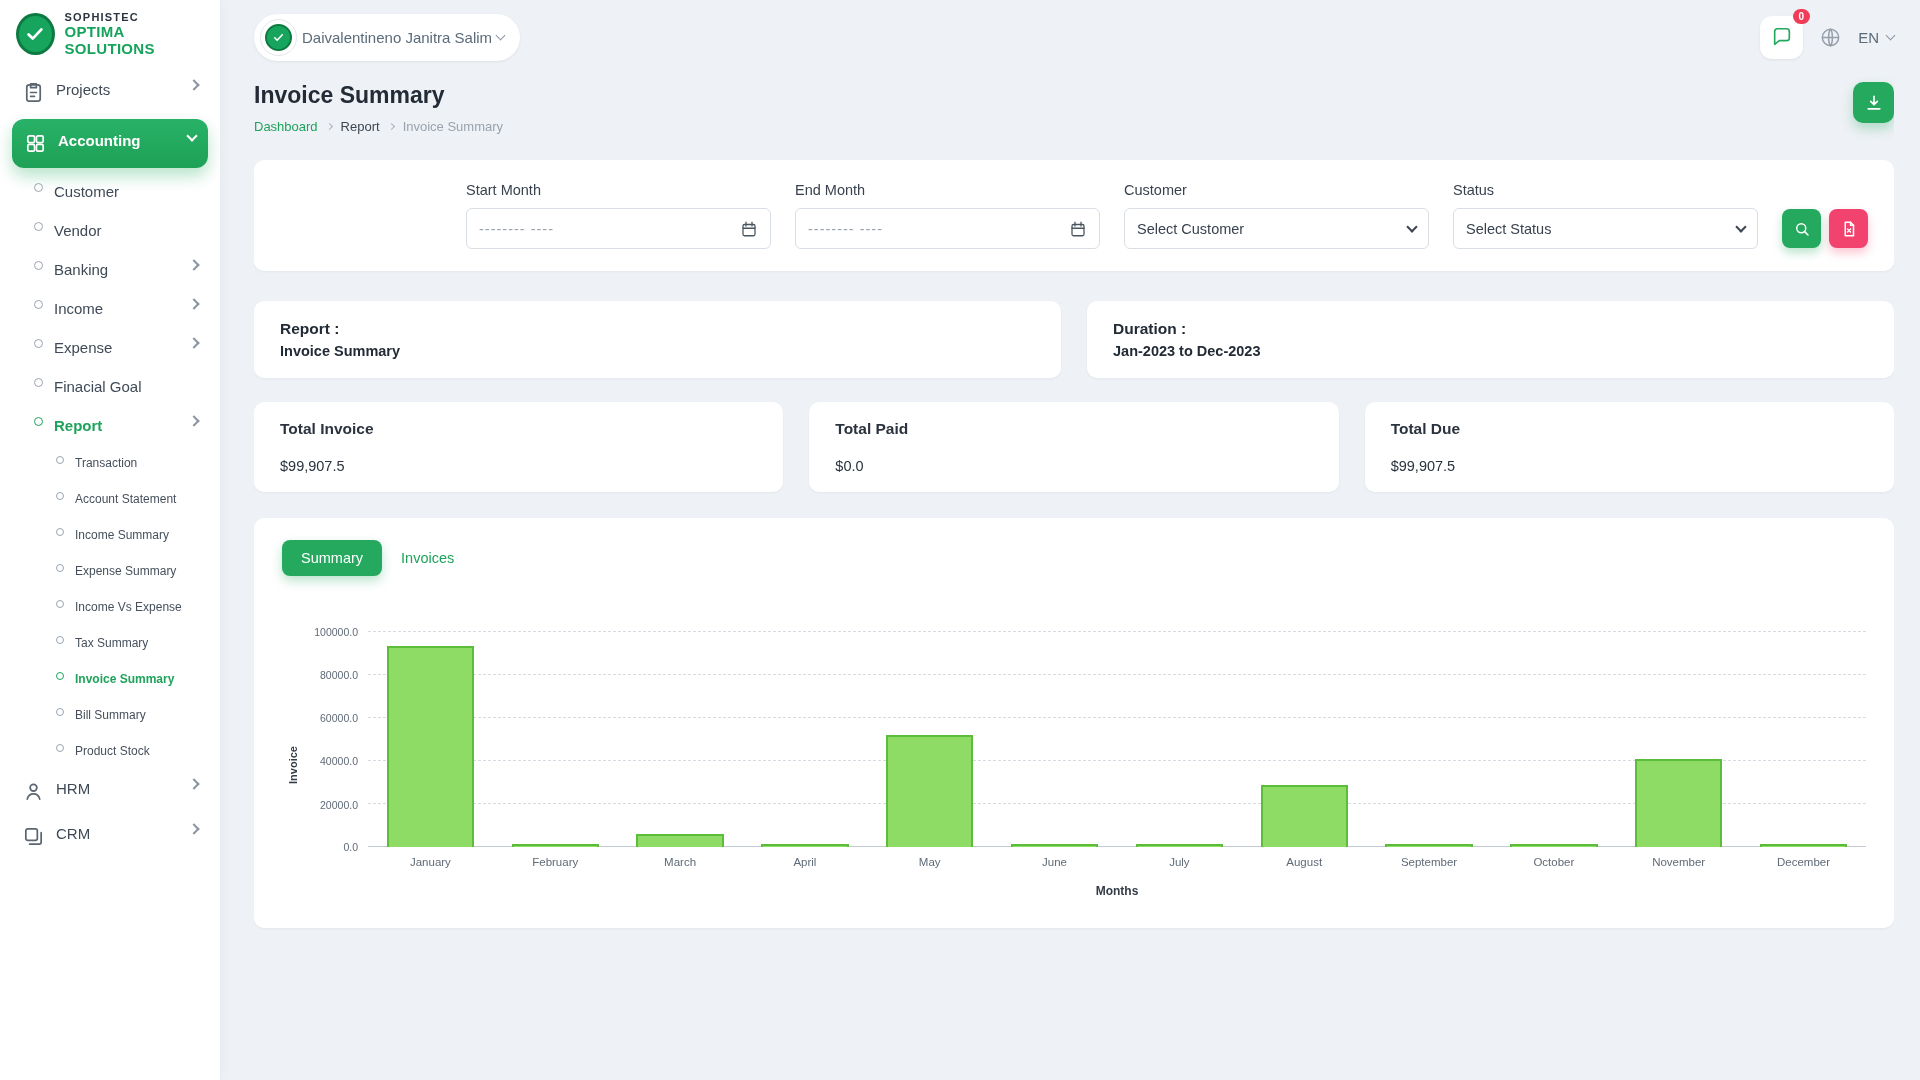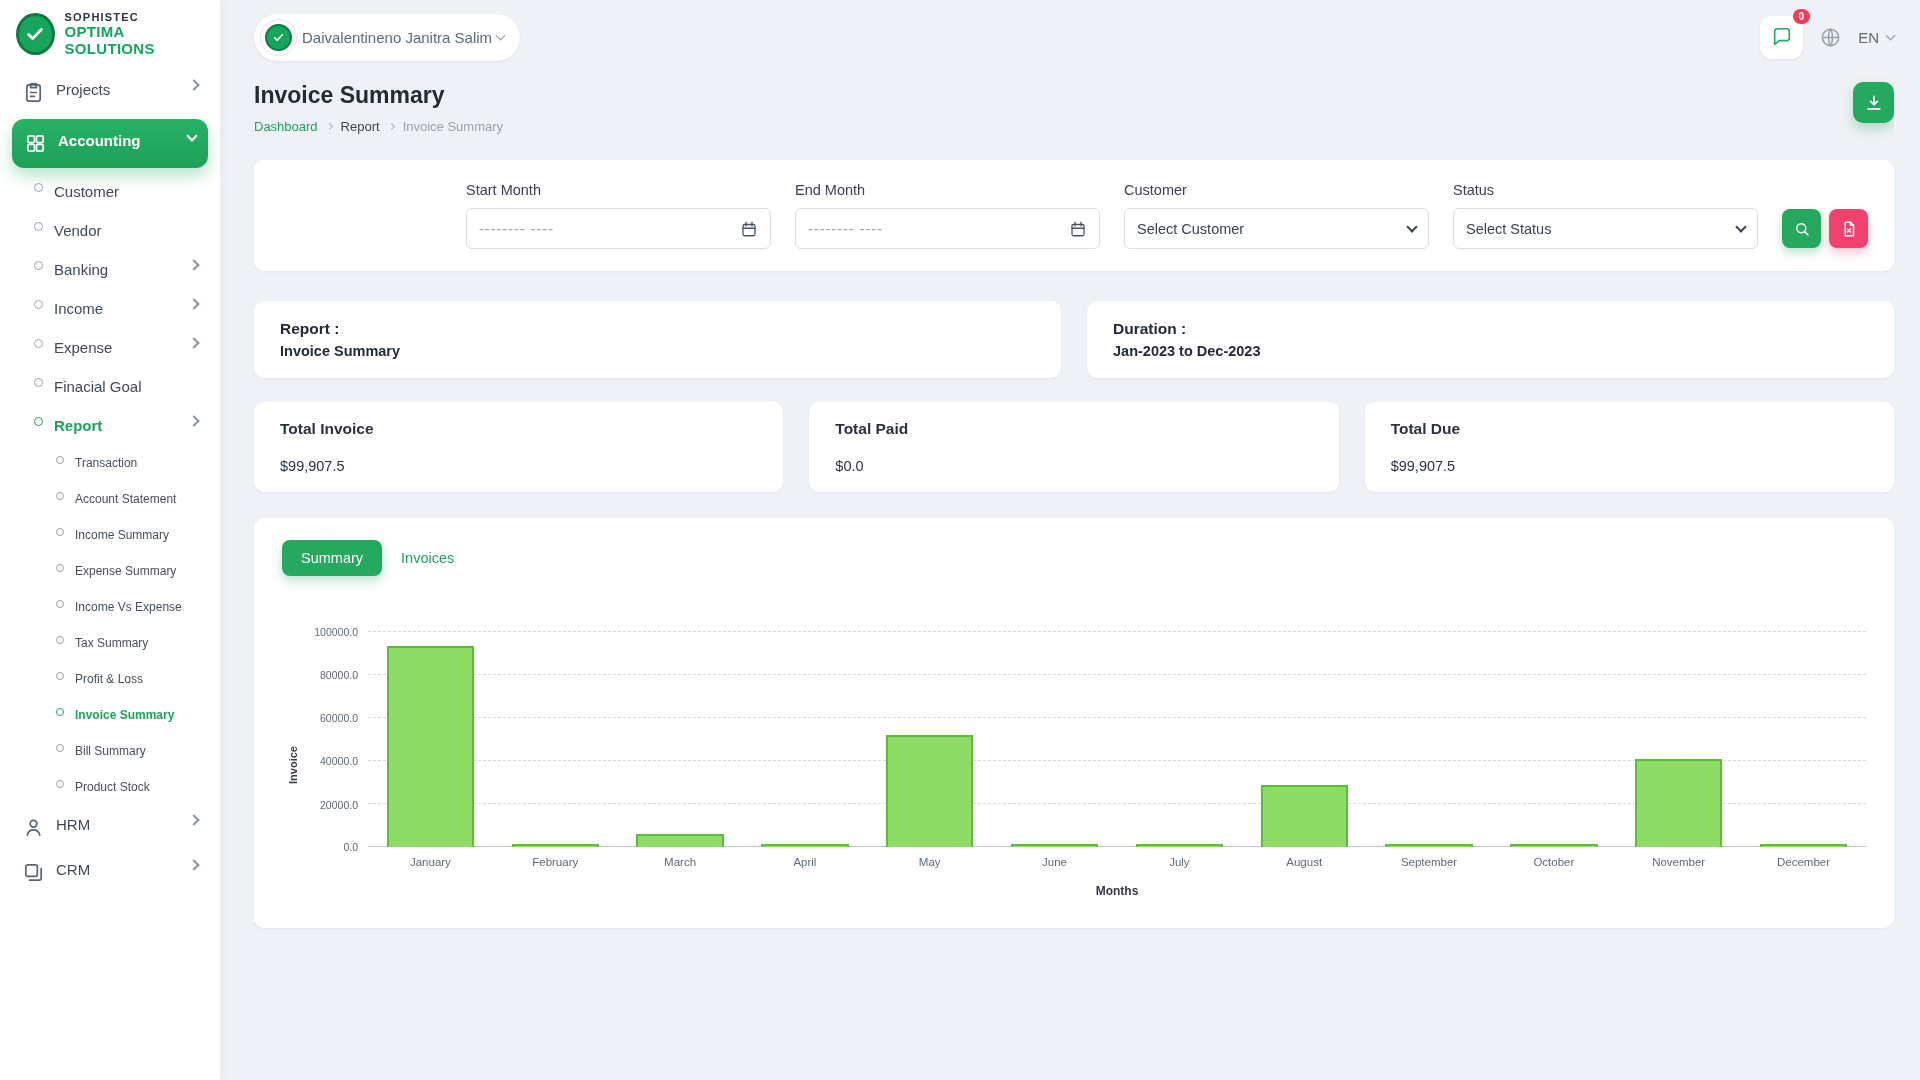--- a/index.html
+++ b/index.html
@@ -219,24 +219,20 @@
           <span class="nav-label">Expense Summary</span>
         </div>
         <div class="nav-item sub">
           <span class="ring"></span>
           <span class="nav-label">Income Vs Expense</span>
         </div>
         <div class="nav-item sub">
           <span class="ring"></span>
           <span class="nav-label">Tax Summary</span>
         </div>
-        <div class="nav-item sub">
-          <span class="ring"></span>
-          <span class="nav-label">Profit &amp; Loss</span>
-        </div>
         <div class="nav-item sub active">
           <span class="ring"></span>
           <span class="nav-label">Invoice Summary</span>
         </div>
         <div class="nav-item sub">
           <span class="ring"></span>
           <span class="nav-label">Bill Summary</span>
         </div>
         <div class="nav-item sub">
           <span class="ring"></span>

